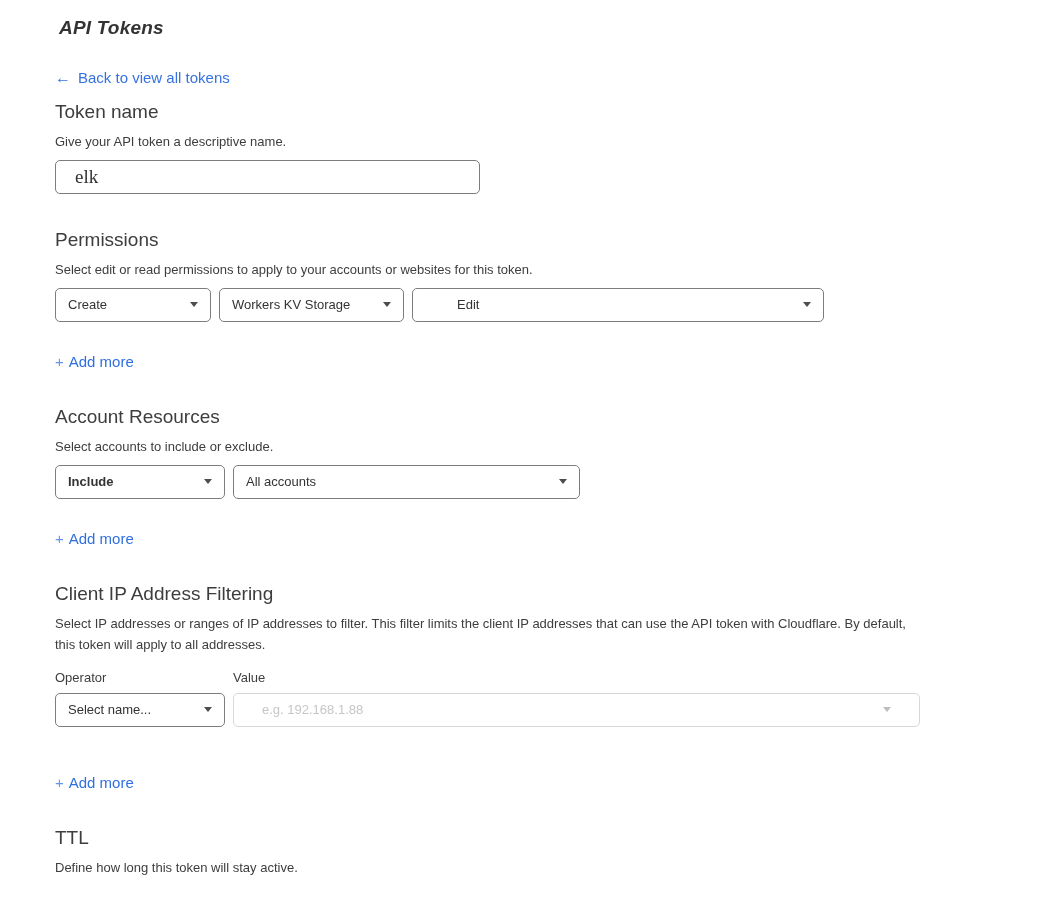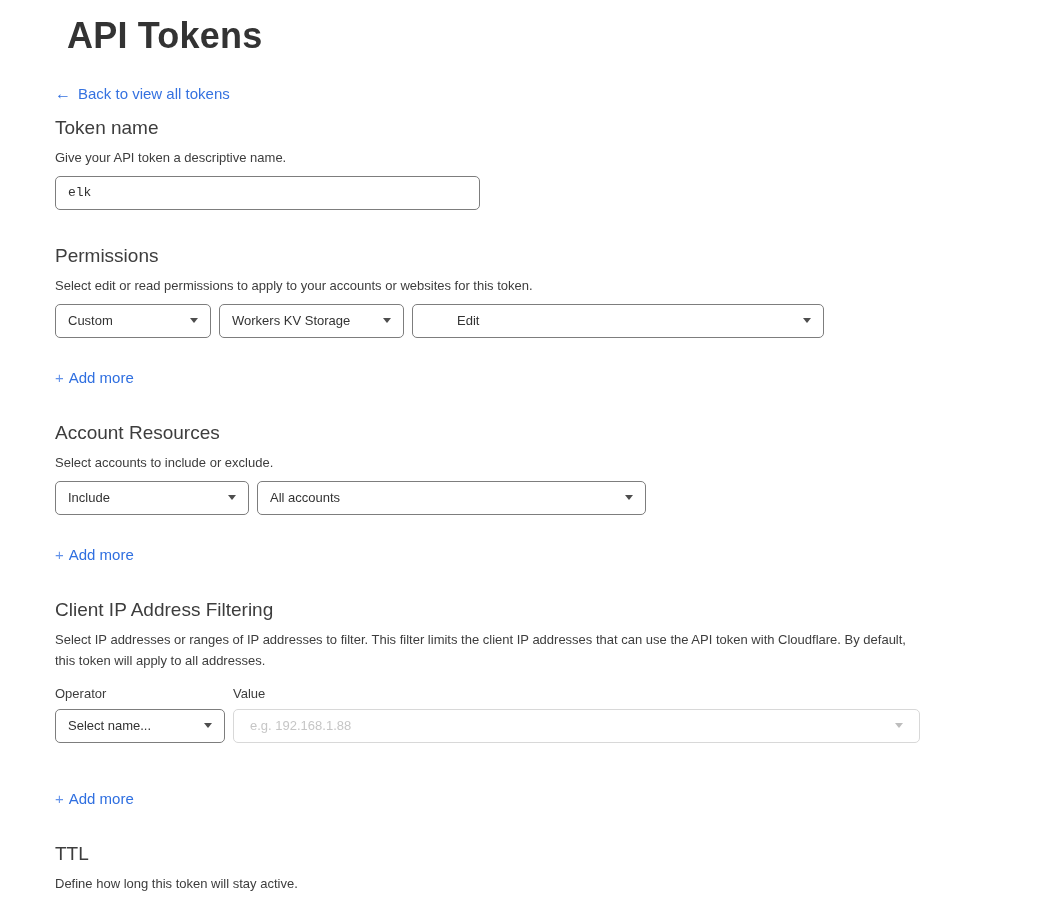--- a/index.html
+++ b/index.html
@@ -11,26 +11,27 @@
     height: 917px;
     overflow: hidden;
   }
   .page {
     width: 1043px;
     height: 917px;
     padding: 8px 0 0 55px;
     position: relative;
   }
   .page-title {
-    font-size: 36px;
+    font-size: 19px;
     font-weight: 600;
     color: #333;
-    margin: 12px;
+    margin: 4px;
     line-height: 32px;
     letter-spacing: 0.2px;
+    font-style: italic;
   }
   .back-link {
     display: inline-flex;
     align-items: center;
     gap: 7px;
     margin-top: 21px;
     color: #3572e0;
     font-size: 15px;
     text-decoration: none;
     cursor: pointer;
@@ -52,24 +53,24 @@
     margin-top: 11px;
     line-height: 21px;
   }
   .field-desc.wide { max-width: 855px; }
   .controls { margin-top: 8px; display: flex; gap: 8px; align-items: center; }
   .text-input {
     width: 425px;
     height: 34px;
     border: 1px solid #7d7d7d;
     border-radius: 5px;
-    padding: 0 12px;
-    font-size: 13px;
-    color: #333;
-    font-family: Liberation Mono, monospace;
+    padding: 0 19px;
+    font-size: 19px;
+    color: #333;
+    font-family: Liberation Serif, serif;
     outline: none;
     background: #fff;
   }
   .select {
     height: 34px;
     border: 1px solid #7d7d7d;
     border-radius: 5px;
     background: #fff;
     display: flex;
     align-items: center;
@@ -84,32 +85,32 @@
     border-left: 4.5px solid transparent;
     border-right: 4.5px solid transparent;
     border-top: 5.5px solid #4d4d4d;
     flex: 0 0 auto;
     margin-left: 8px;
   }
   .caret.light { border-top-color: #bdbdbd; }
   .w-scope { width: 156px; }
   .w-category { width: 185px; }
   .w-access { width: 412px; padding-left: 44px; }
-  .w-mode { width: 194px; }
-  .w-target { width: 389px; }
+  .w-mode { width: 170px; font-weight: bold; }
+  .w-target { width: 347px; }
   .w-operator { width: 170px; }
   .combo-disabled {
     width: 687px;
     height: 34px;
     border: 1px solid #d8d8d8;
     border-radius: 5px;
     background: #fff;
     display: flex;
     align-items: center;
-    padding: 0 16px;
+    padding: 0 28px;
   }
   .combo-disabled input {
     flex: 1 1 auto;
     border: none;
     outline: none;
     font-size: 13px;
     font-family: "Liberation Sans", sans-serif;
     color: #333;
     background: transparent;
     padding: 0;
@@ -156,21 +157,21 @@
       <input class="text-input" type="text" value="elk" style="">
     </div>
   </div>
 
   
   <div class="section">
     <div class="field-label">Permissions</div>
     <div class="field-desc">Select edit or read permissions to apply to your accounts or websites for this token.</div>
     <div class="controls">
       <div class="select w-scope">
-        <span>Custom</span>
+        <span>Create</span>
         <span class="caret"></span>
       </div>
       <div class="select w-category">
         <span>Workers KV Storage</span>
         <span class="caret"></span>
       </div>
       <div class="select w-access">
         <span>Edit</span>
         <span class="caret"></span>
       </div>

